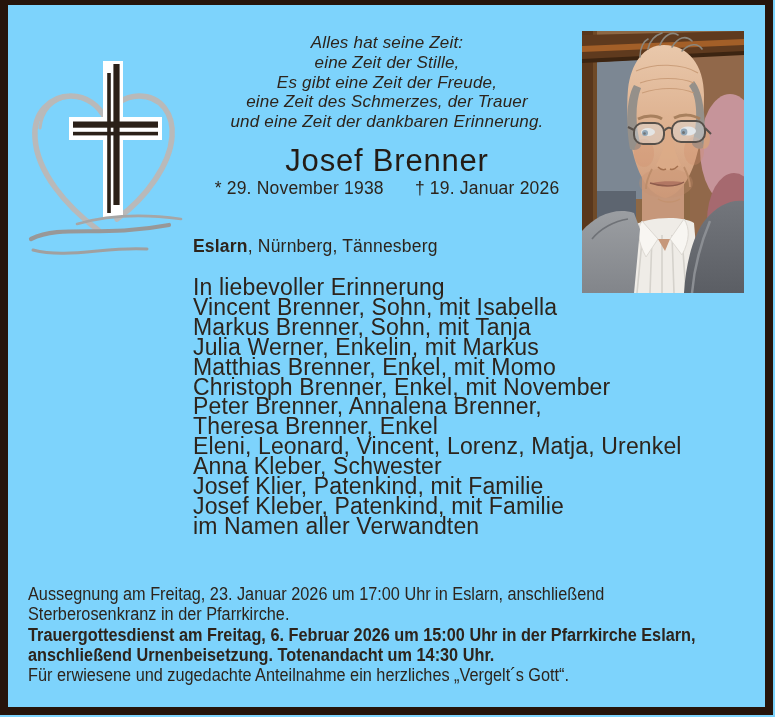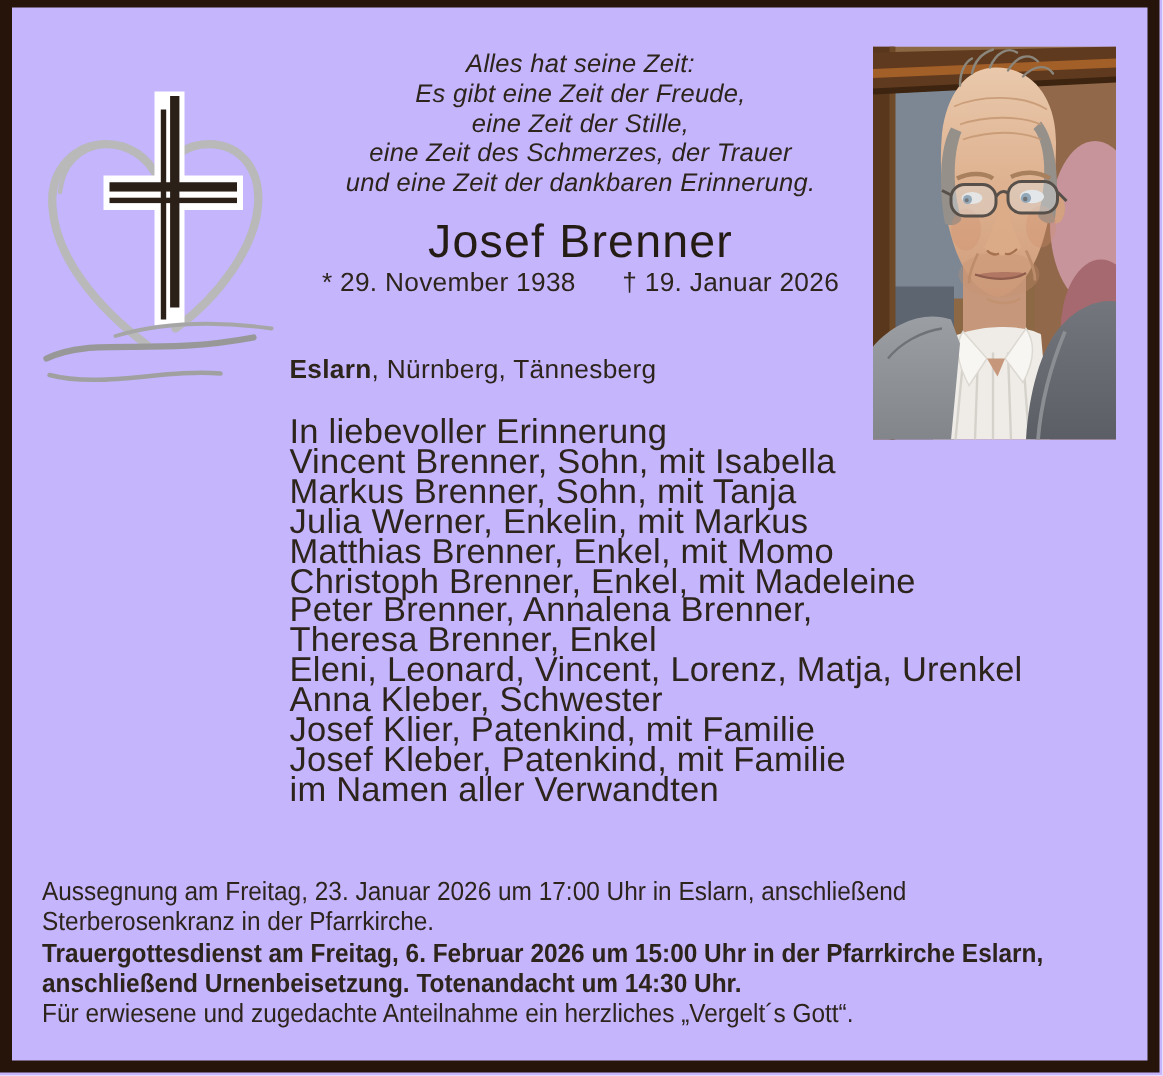--- a/index.html
+++ b/index.html
@@ -1,17 +1,17 @@
 <!DOCTYPE html>
 <html><head>
 <meta charset="utf-8">
 <style>
   html,body { margin:0; padding:0; background:#ffffff; }
   .page {
-    position:relative; width:775px; height:717px; background:#c4b5fd;
+    position:relative; width:775px; height:717px; background:#7dd3fc;
     font-family:"Liberation Sans", sans-serif; color:#2d241c; overflow:hidden;
   }
   .frame {
     position:absolute; left:0; top:0; right:2px; bottom:2px;
     border:8px solid #26140b; border-top-width:5px; pointer-events:none;
   }
   
   .emblem { position:absolute; left:20px; top:58px; width:170px; height:212px; }
   
   .header { position:absolute; left:185px; top:33px; width:404px; text-align:center; }
@@ -52,42 +52,42 @@
     </g>
     <g fill="none" stroke-linecap="round">
       <path d="M 57 166 C 88 157 125 156 161 161" stroke="#a6a6a6" stroke-width="2.6"></path>
       <path d="M 11 181 C 42 166 80 180 149 167" stroke="#989898" stroke-width="4.2"></path>
       <path d="M 13 192 C 48 201 88 188 127 191" stroke="#a0a0a0" stroke-width="3"></path>
     </g>
   </svg>
 
   <div class="header">
     <div class="poem-line">Alles hat seine Zeit:</div>
+    <div class="poem-line">eine Zeit der Stille,</div>
     <div class="poem-line">Es gibt eine Zeit der Freude,</div>
-    <div class="poem-line">eine Zeit der Stille,</div>
     <div class="poem-line">eine Zeit des Schmerzes, der Trauer</div>
     <div class="poem-line">und eine Zeit der dankbaren Erinnerung.</div>
     <div class="name">Josef Brenner</div>
     <div class="dates">
       <span class="birth">* 29. November 1938</span>
       <span class="death">† 19. Januar 2026</span>
     </div>
   </div>
 
   <div class="places">
     <span class="primary">Eslarn</span><span>, Nürnberg, Tännesberg</span>
   </div>
 
   <div class="memorial">
     <div>In liebevoller Erinnerung</div>
     <div>Vincent Brenner, Sohn, mit Isabella</div>
     <div>Markus Brenner, Sohn, mit Tanja</div>
     <div>Julia Werner, Enkelin, mit Markus</div>
     <div>Matthias Brenner, Enkel, mit Momo</div>
-    <div>Christoph Brenner, Enkel, mit Madeleine</div>
+    <div>Christoph Brenner, Enkel, mit November</div>
     <div>Peter Brenner, Annalena Brenner,</div>
     <div>Theresa Brenner, Enkel</div>
     <div>Eleni, Leonard, Vincent, Lorenz, Matja, Urenkel</div>
     <div>Anna Kleber, Schwester</div>
     <div>Josef Klier, Patenkind, mit Familie</div>
     <div>Josef Kleber, Patenkind, mit Familie</div>
     <div>im Namen aller Verwandten</div>
   </div>
 
   <svg class="photo" viewBox="0 0 162 262" preserveAspectRatio="none">

